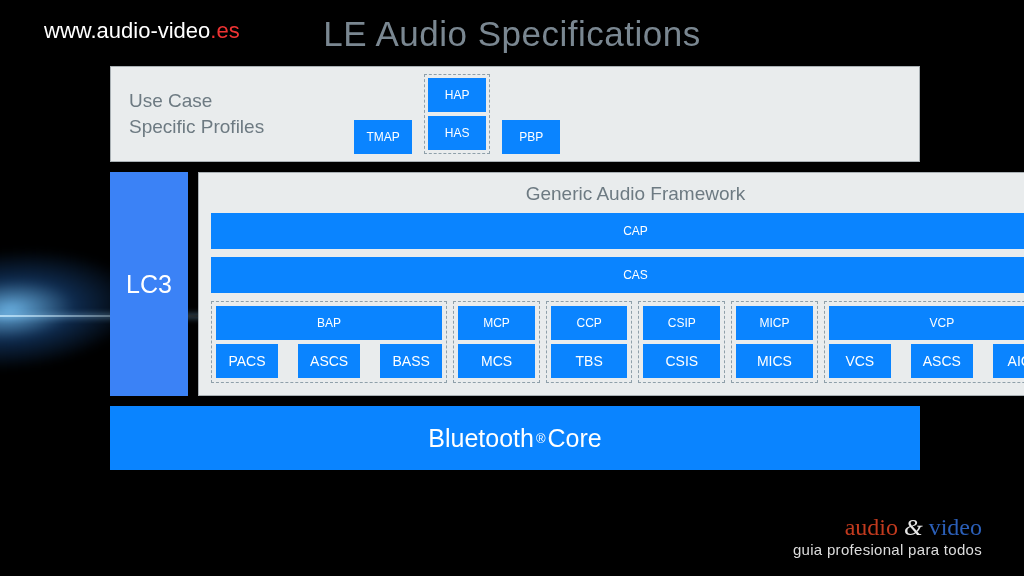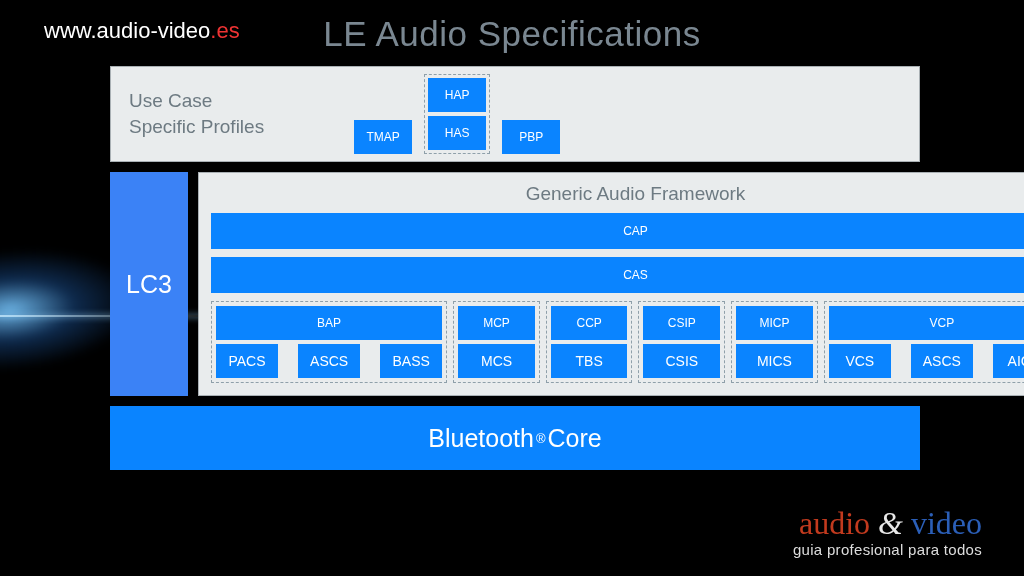--- a/index.html
+++ b/index.html
@@ -147,21 +147,21 @@
     justify-content: center;
   }
   .reg { font-size: 13px; vertical-align: super; margin: 0 2px; }
   
   .brand {
     position: absolute;
     right: 42px; bottom: 18px;
     text-align: right;
     font-family: Georgia, 'Times New Roman', serif;
   }
-  .brand-line1 { font-size: 32px; line-height: 1; text-shadow: 1px 1px 2px #000; }
+  .brand-line1 { font-size: 24px; line-height: 1; text-shadow: 1px 1px 2px #000; }
   .b-audio { color: #c23a1e; }
   .b-amp   { color: #e8e8e8; font-style: italic; }
   .b-video { color: #2b5fb8; }
   .brand-line2 { color: #ddd; font-size: 15px; font-family: Arial, sans-serif; margin-top: 2px; letter-spacing: 0.3px; }
 </style>
 </head>
 <body>
 
 <div class="bg-flare"></div>
 <div class="bg-line"></div>

